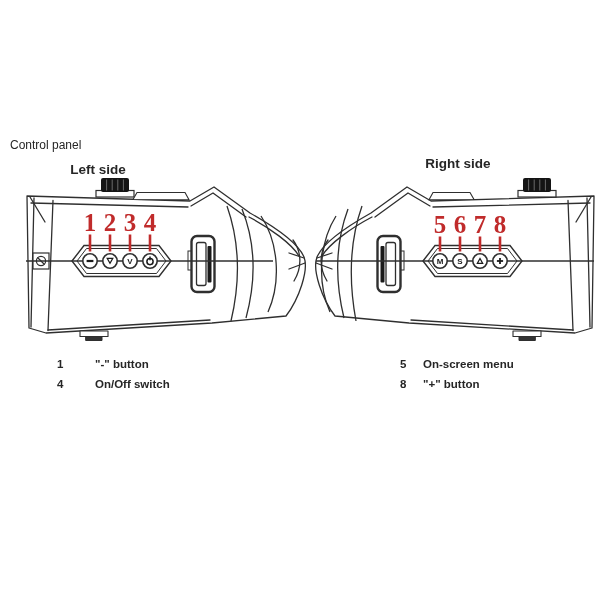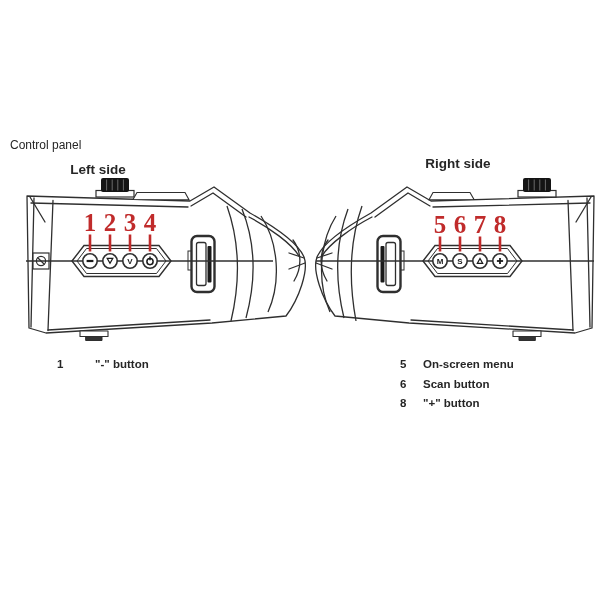--- a/index.html
+++ b/index.html
@@ -202,25 +202,25 @@
         <line x1="500" y1="236.5" x2="500" y2="251.5"></line>
       </g>
     </g>
   </g>
 </svg>
 
 <div class="legend legend-left">
   <div class="legend-row">
     <span class="lnum">1</span><span class="llabel">"-" button</span>
   </div>
+  <div class="legend-row">
+    <span class="lnum">4</span><span class="llabel">On/Off switch</span>
+  </div>
 </div>
 
 <div class="legend legend-right">
   <div class="legend-row">
     <span class="lnum">5</span><span class="llabel">On-screen menu</span>
   </div>
   <div class="legend-row">
-    <span class="lnum">6</span><span class="llabel">Scan button</span>
-  </div>
-  <div class="legend-row">
     <span class="lnum">8</span><span class="llabel">"+" button</span>
   </div>
 </div>
 
 </body></html>

